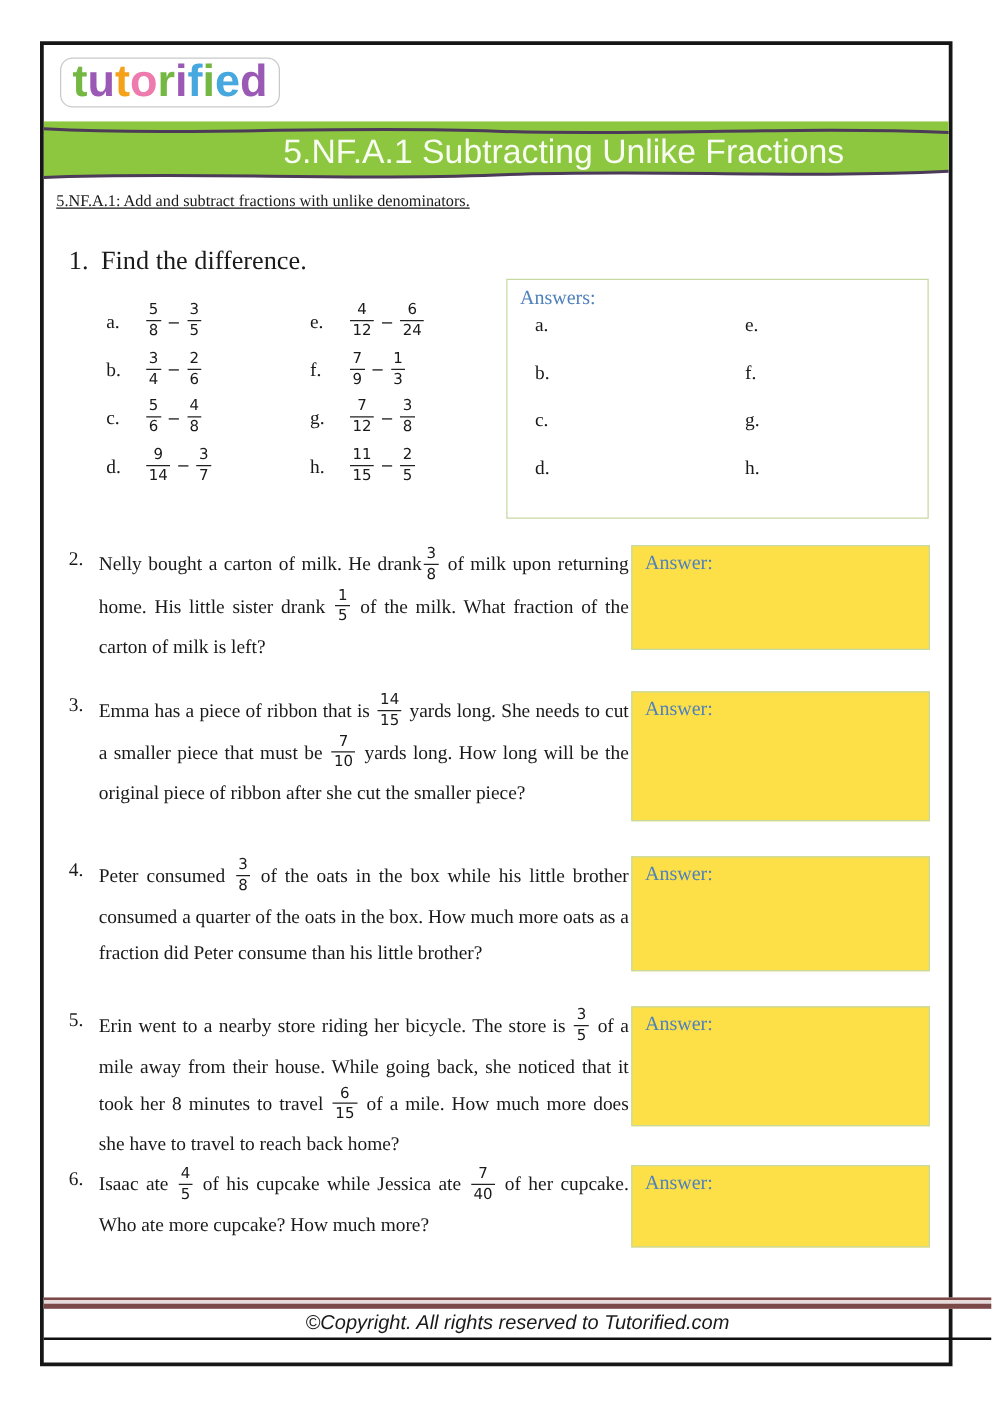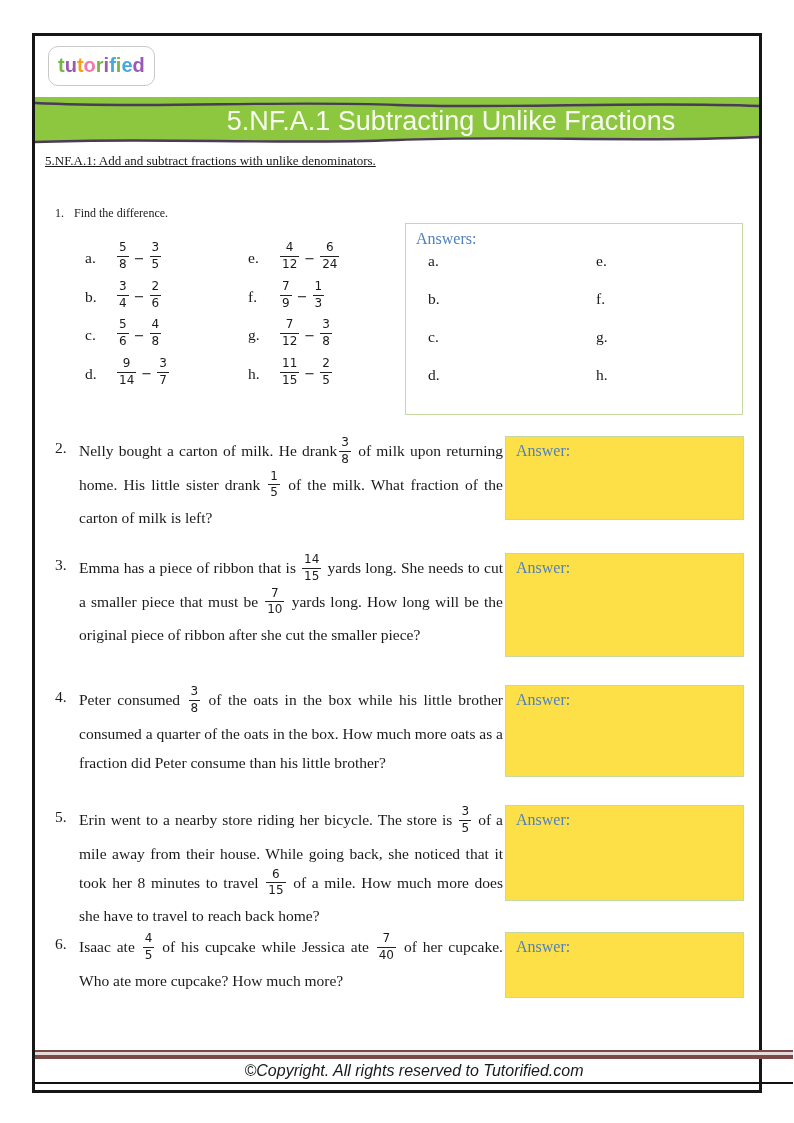--- a/index.html
+++ b/index.html
@@ -1,32 +1,32 @@
 <!DOCTYPE html>
 <html><head>
 <meta charset="utf-8">
 <style>
   html,body{margin:0;padding:0;background:#fff;}
   body{width:794px;height:1123px;position:relative;font-family:"Liberation Serif",serif;color:#1a1a1a;}
   .page{position:absolute;left:32px;top:33px;width:724px;height:1054px;border:3px solid #161616;background:#fff;}
 
   
   .logo{position:absolute;left:13px;top:10px;padding:1px 9px 3px 9px;border:1px solid #c9c9c9;border-radius:10px;background:#fff;
-        font-family:"Liberation Sans",sans-serif;font-weight:bold;font-size:20px;letter-spacing:0px;line-height:34px;}
+        font-family:"Liberation Sans",sans-serif;font-weight:bold;font-size:36px;letter-spacing:0px;line-height:34px;}
   .logo span{display:inline-block;}
 
   
   .banner{position:absolute;left:0;top:61px;width:668px;height:50px;}
   .banner svg{position:absolute;left:0;top:0;}
   .banner-title{position:absolute;left:0;top:0;width:724px;height:50px;box-sizing:border-box;padding-left:108px;
         text-align:center;line-height:48px;color:#f8fdf2;font-family:"Liberation Sans",sans-serif;font-size:27px;}
 
   .standard{position:absolute;left:10px;top:117px;font-size:13px;text-decoration:underline;}
 
-  .q1-prompt{position:absolute;left:20px;top:170px;font-size:12px;}
+  .q1-prompt{position:absolute;left:20px;top:160px;font-size:21px;}
   .q1-prompt .num{margin-right:10px;}
 
   .frac-col{position:absolute;top:203px;}
   .col1{left:50px;}
   .col2{left:213px;}
   .q1-item{height:38.5px;display:flex;align-items:center;font-size:15.5px;}
   .q1-label{width:30px;}
 
   .frac{display:inline-block;vertical-align:middle;text-align:center;font-family:"DejaVu Sans",sans-serif;
         font-size:12px;line-height:1.15;margin:0 2px 3px 2px;}
@@ -39,21 +39,21 @@
   .answers-box .box-label{position:absolute;left:10px;top:6px;}
   .answers-grid{position:absolute;left:0;top:28px;width:100%;}
   .ans-cell{position:absolute;font-size:15.5px;}
 
   .q-row{position:absolute;left:20px;width:690px;}
   .q-num{position:absolute;left:0;top:3px;font-size:15.5px;}
   .q-text{margin-left:24px;width:424px;text-align:justify;font-size:15.5px;line-height:29px;}
   .answer-box{position:absolute;left:450px;top:0;width:239px;border:1px solid #c6d9a3;box-sizing:border-box;background:#fde047;}
   .answer-box .box-label{display:block;padding:5px 0 0 10px;}
 
-  .footer{position:absolute;left:0;bottom:4px;width:758px;}
+  .footer{position:absolute;left:0;bottom:16px;width:758px;}
   .maroon-rule{height:3px;border-top:2px solid #7b4948;border-bottom:4px solid #7b4948;background:#e7dada;}
   .copyright{text-align:center;font-family:"Liberation Sans",sans-serif;font-style:italic;font-size:16px;padding:3px 0 2px 0;}
   .footer-line{border-top:2px solid #111;margin-bottom:2px;}
 </style>
 </head>
 <body>
 
 <div class="page">
 
   <div class="logo" id="logo"><span style="color: rgb(116, 184, 67);">t</span><span style="color: rgb(155, 89, 182);">u</span><span style="color: rgb(245, 162, 27);">t</span><span style="color: rgb(238, 123, 174);">o</span><span style="color: rgb(116, 184, 67);">r</span><span style="color: rgb(155, 89, 182);">i</span><span style="color: rgb(71, 168, 224);">f</span><span style="color: rgb(116, 184, 67);">i</span><span style="color: rgb(71, 168, 224);">e</span><span style="color: rgb(155, 89, 182);">d</span></div>

